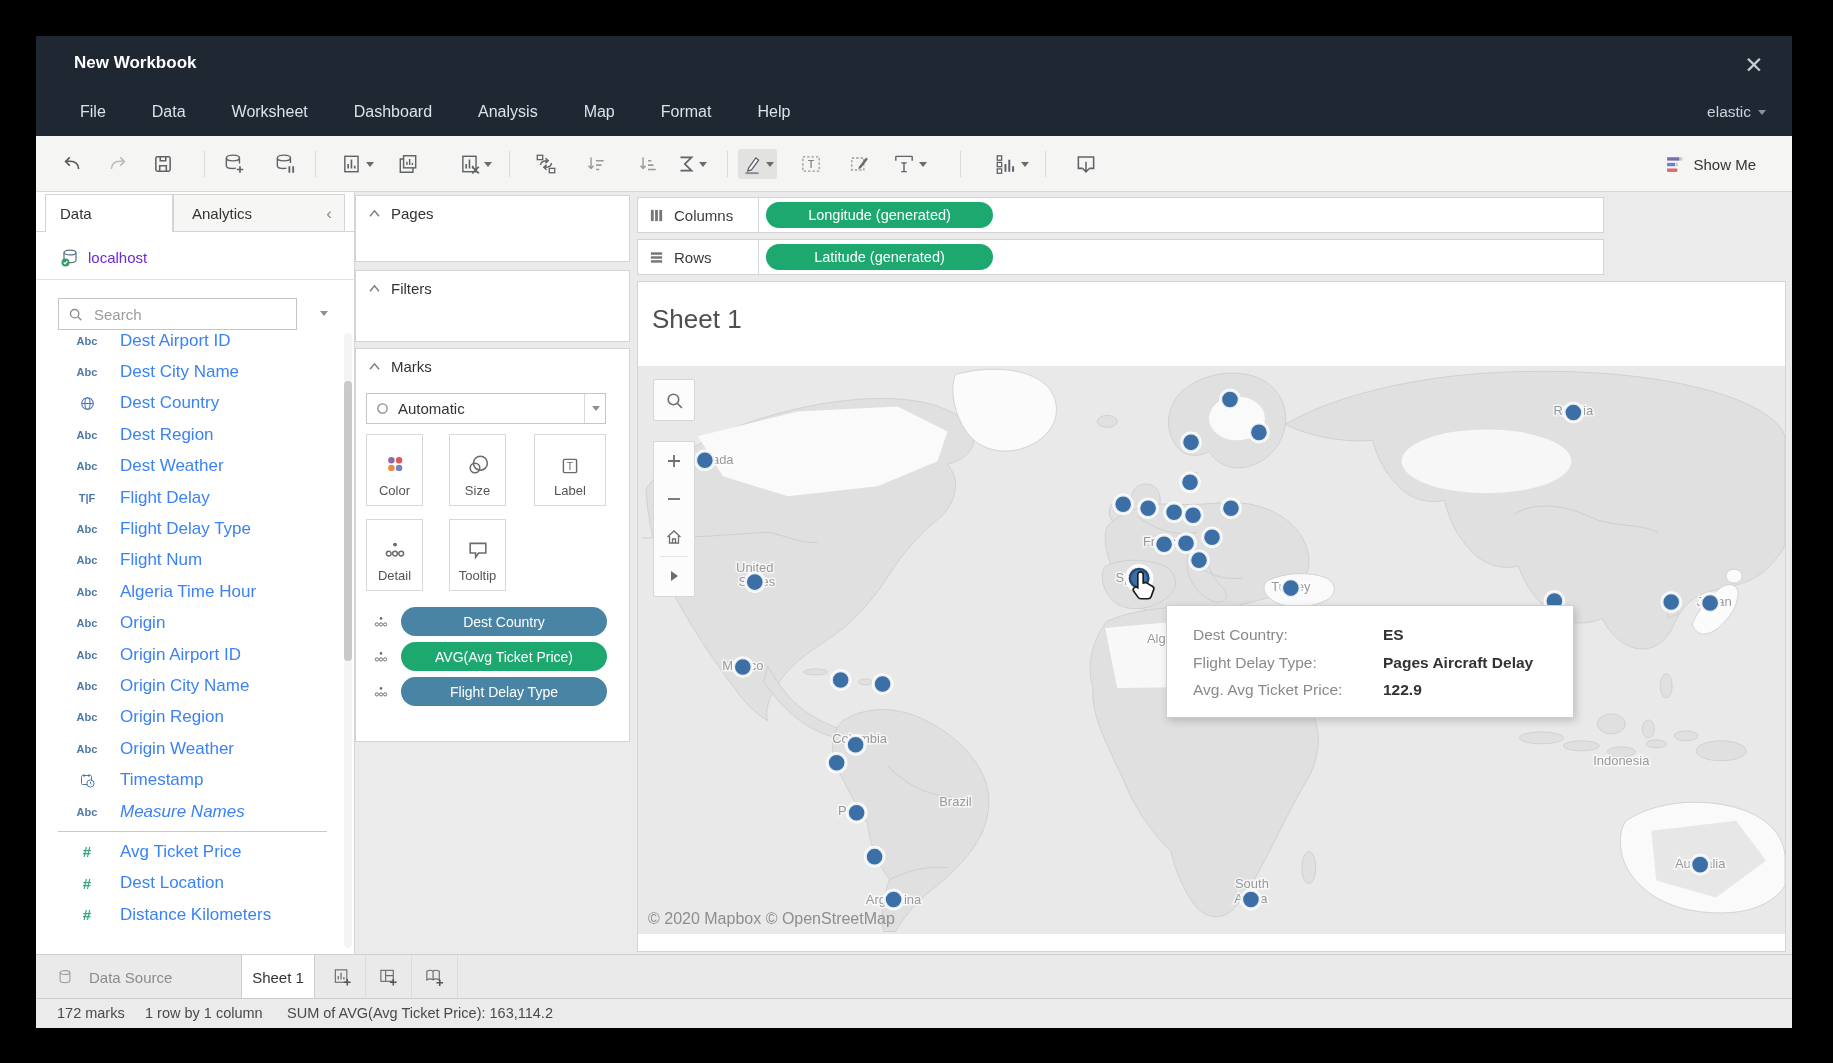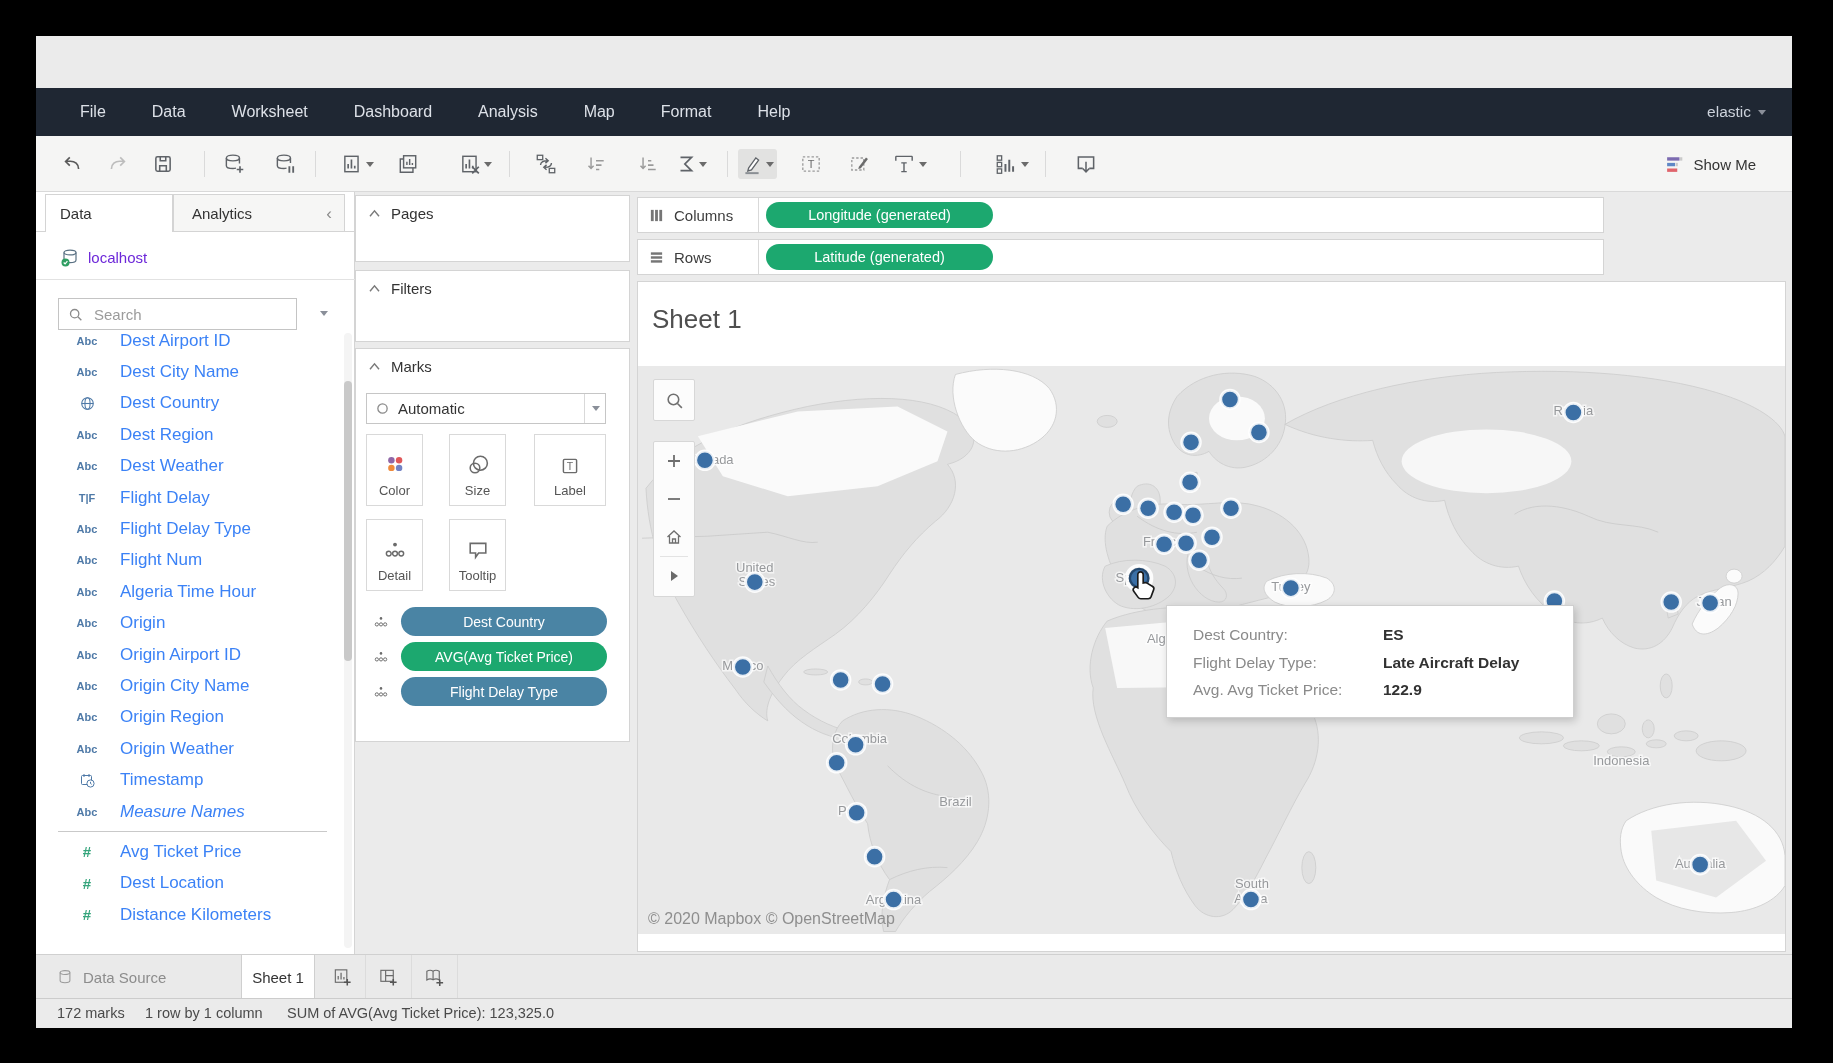--- a/index.html
+++ b/index.html
@@ -93,33 +93,37 @@
   #map-tooltip{position:absolute;left:528px;top:239px;width:408px;height:113px;background:#fff;border:1px solid #cfcfcf;
     box-shadow:2px 3px 8px rgba(0,0,0,.18);padding:15px 0 0 26px;z-index:6;}
   .tt-row{display:grid;grid-template-columns:190px auto;line-height:27.5px;font-size:15.5px;}
   .tt-label{color:#8a8a8a;}
   .tt-value{color:#323232;font-weight:700;}
   #map-cursor{position:absolute;left:492px;top:204px;z-index:7;}
   #map-attribution{position:absolute;left:10px;bottom:6px;font-size:16px;color:#8e8e8e;z-index:3;}
 
   
   #tabstrip{position:absolute;left:0;top:918px;width:1756px;height:44px;background:#eaeaea;border-top:1px solid #d0d0d0;}
-  #datasource-tab{position:absolute;left:21px;top:0;height:44px;display:flex;align-items:center;gap:10px;font-size:15px;color:#8c8c8c;}
+  #datasource-tab{position:absolute;left:21px;top:0;height:44px;display:flex;align-items:center;gap:16px;font-size:15px;color:#8c8c8c;}
   #sheet1-tab{position:absolute;left:205px;top:0;width:74px;height:44px;background:#fff;border-left:1px solid #cfcfcf;border-right:1px solid #cfcfcf;
     display:flex;align-items:center;justify-content:center;font-size:15px;color:#333;}
   .newtab-btn{position:absolute;top:0;width:46px;height:44px;border-right:1px solid #dcdcdc;display:flex;align-items:center;justify-content:center;}
   #statusbar{position:absolute;left:0;top:962px;width:1756px;height:30px;background:#ebebeb;border-top:1px solid #cccccc;font-size:14.5px;color:#4a4a4a;}
   #statusbar span{position:absolute;top:6px;}
   #status-marks{left:21px;} #status-layout{left:109px;} #status-agg{left:251px;}
 </style>
 </head>
 <body>
 
 <div id="window">
 
+  <div id="titlebar">
+    <div id="window-title">New Workbook</div>
+    <div id="close-btn">✕</div>
+  </div>
 
   <div id="menubar">
       <div class="menu-item">File</div>
       <div class="menu-item">Data</div>
       <div class="menu-item">Worksheet</div>
       <div class="menu-item">Dashboard</div>
       <div class="menu-item">Analysis</div>
       <div class="menu-item">Map</div>
       <div class="menu-item">Format</div>
       <div class="menu-item">Help</div>
@@ -722,21 +726,21 @@
             </div>
         </div>
 
         <div id="map-tooltip">
           <div class="tt-row">
             <span class="tt-label">Dest Country:</span>
             <span class="tt-value">ES</span>
           </div>
           <div class="tt-row">
             <span class="tt-label">Flight Delay Type:</span>
-            <span class="tt-value">Late Aircraft Delay</span>
+            <span class="tt-value">Pages Aircraft Delay</span>
           </div>
           <div class="tt-row">
             <span class="tt-label">Avg. Avg Ticket Price:</span>
             <span class="tt-value">122.9</span>
           </div>
         </div>
 
         <div id="map-cursor">
           <svg width="28" height="33" viewBox="0 0 24 28">
               <path d="M9 1.5 c1.3 0 2.3 1 2.3 2.3 V11 l1.6 -0.3 c0.6 -0.1 1.2 0.1 1.7 0.4 l4.8 2.9 c0.9 0.6 1.3 1.7 0.9 2.7 l-2.3 6.2 c-0.4 1 -1.3 1.6 -2.4 1.6 H9.2 c-0.9 0 -1.7 -0.5 -2.2 -1.2 L3.2 18 c-0.7 -1 -0.5 -2.4 0.5 -3.1 c0.8 -0.6 1.9 -0.6 2.7 0 l0.3 0.2 V3.8 C6.7 2.5 7.7 1.5 9 1.5 Z" fill="#fff" stroke="#1a1a1a" stroke-width="1.4"></path>
@@ -777,15 +781,15 @@
       <svg width="21" height="21" viewBox="0 0 22 22">
           <path d="M3 4.5 C5.5 3 7.5 3 9.5 4.5 C11.5 3 13.5 3 16 4.5 V13.5 C13.5 12 11.5 12 9.5 13.5 C7.5 12 5.5 12 3 13.5 Z M9.5 4.5 V13.5" fill="none" stroke="#6b6b6b" stroke-width="1.2"></path>
           <path d="M16.5 13 V20 M13 16.5 H20" stroke="#555" stroke-width="1.6"></path>
         </svg>
     </div>
   </div>
 
   <div id="statusbar">
     <span id="status-marks">172 marks</span>
     <span id="status-layout">1 row by 1 column</span>
-    <span id="status-agg">SUM of AVG(Avg Ticket Price): 123,325.0</span>
+    <span id="status-agg">SUM of AVG(Avg Ticket Price): 163,114.2</span>
   </div>
 </div>
 
 </body></html>

